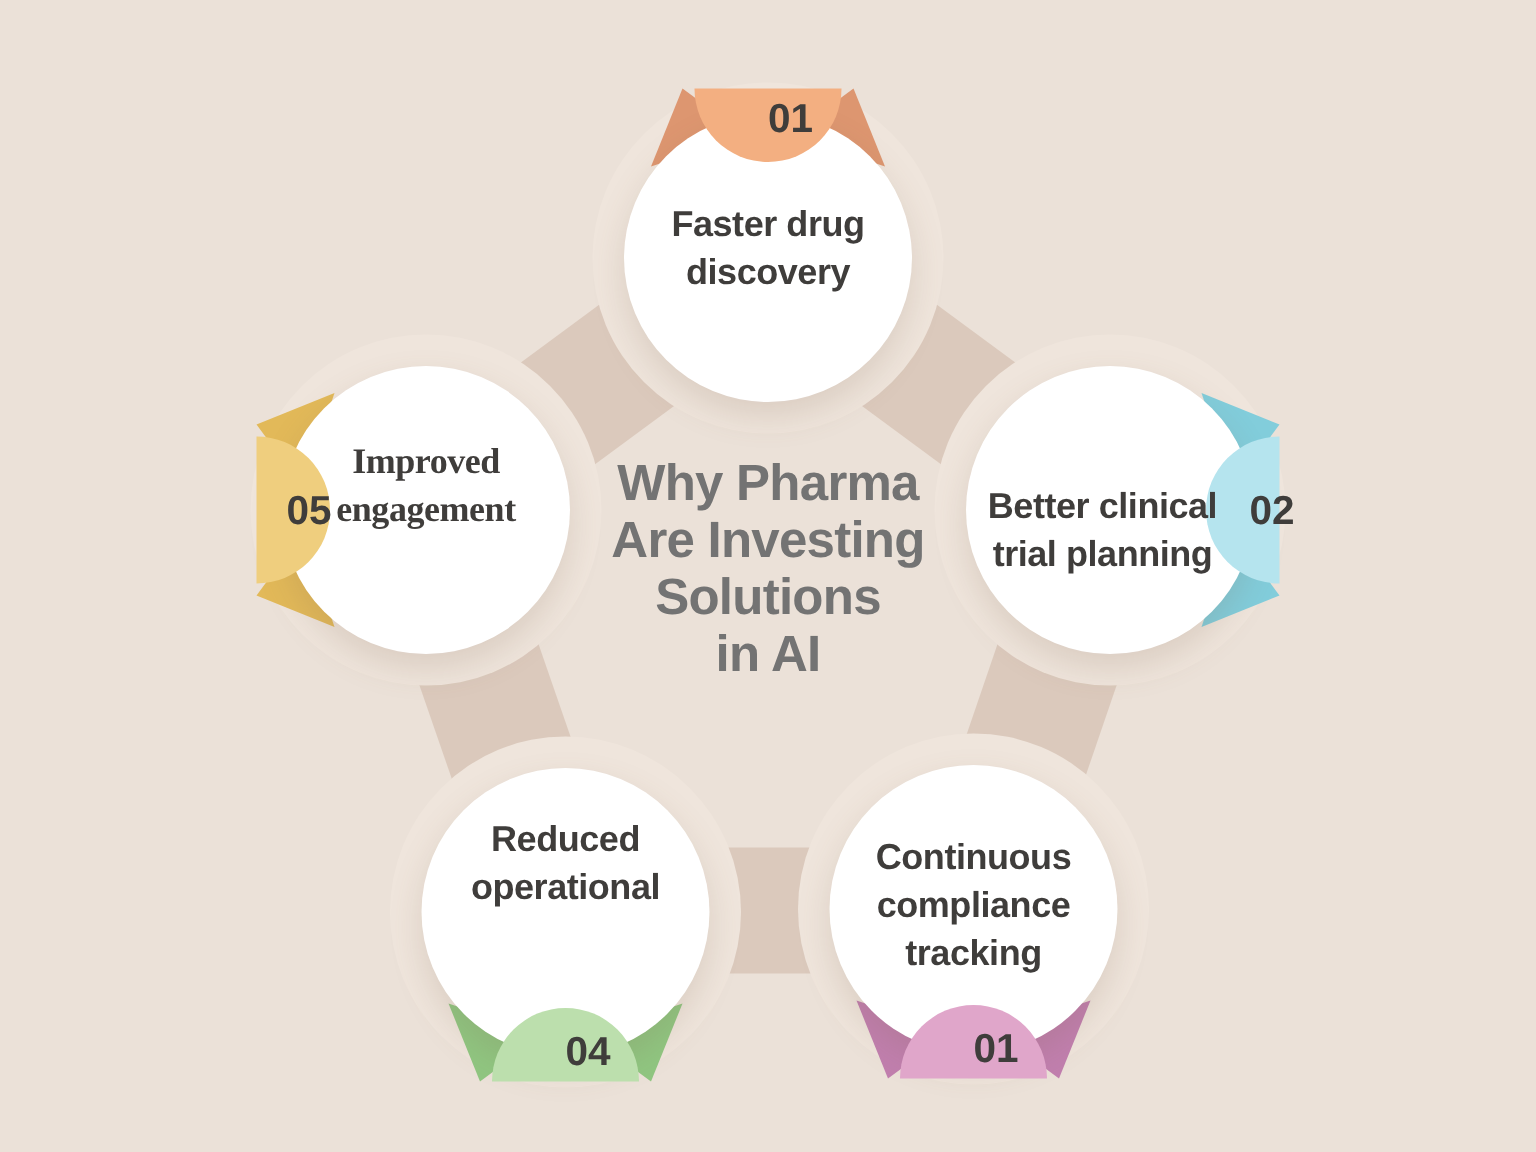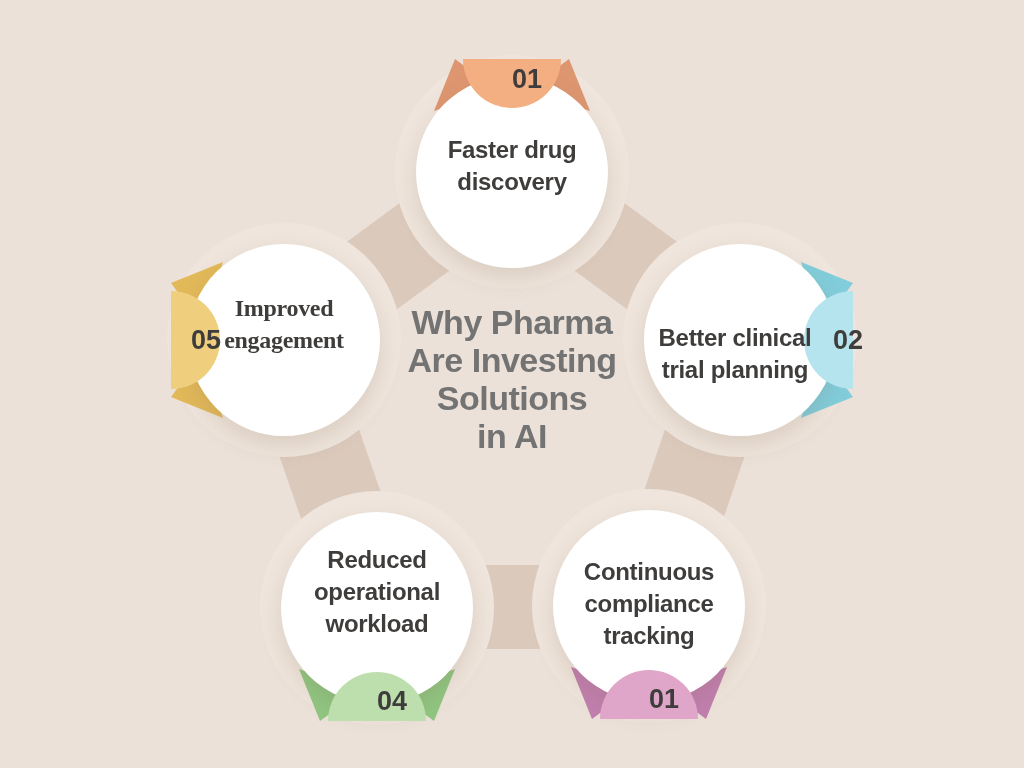--- a/index.html
+++ b/index.html
@@ -130,21 +130,20 @@
       <polygon points="207,37 228,89 165,68" fill="#90C681"></polygon>
     </svg>
     <div class="circle"></div>
     <svg class="tabsvg badge rot180" viewBox="0 0 300 300">
       <path d="M 101 37 A 49 49 0 0 0 199 37 Z" fill="#BCDFAD"></path>
     </svg>
     <div class="num num-bottom">04</div>
     <div class="label label-4">
       <div>Reduced</div>
       <div>operational</div>
-      <div>workload</div>
     </div>
   </div>
 
   <div class="node node-5">
     <svg class="tabsvg wings rot270" viewBox="0 0 300 300">
       <polygon points="93,37 72,89 135,68" fill="#E2B959"></polygon>
       <polygon points="207,37 228,89 165,68" fill="#E2B959"></polygon>
     </svg>
     <div class="circle"></div>
     <svg class="tabsvg badge rot270" viewBox="0 0 300 300">

